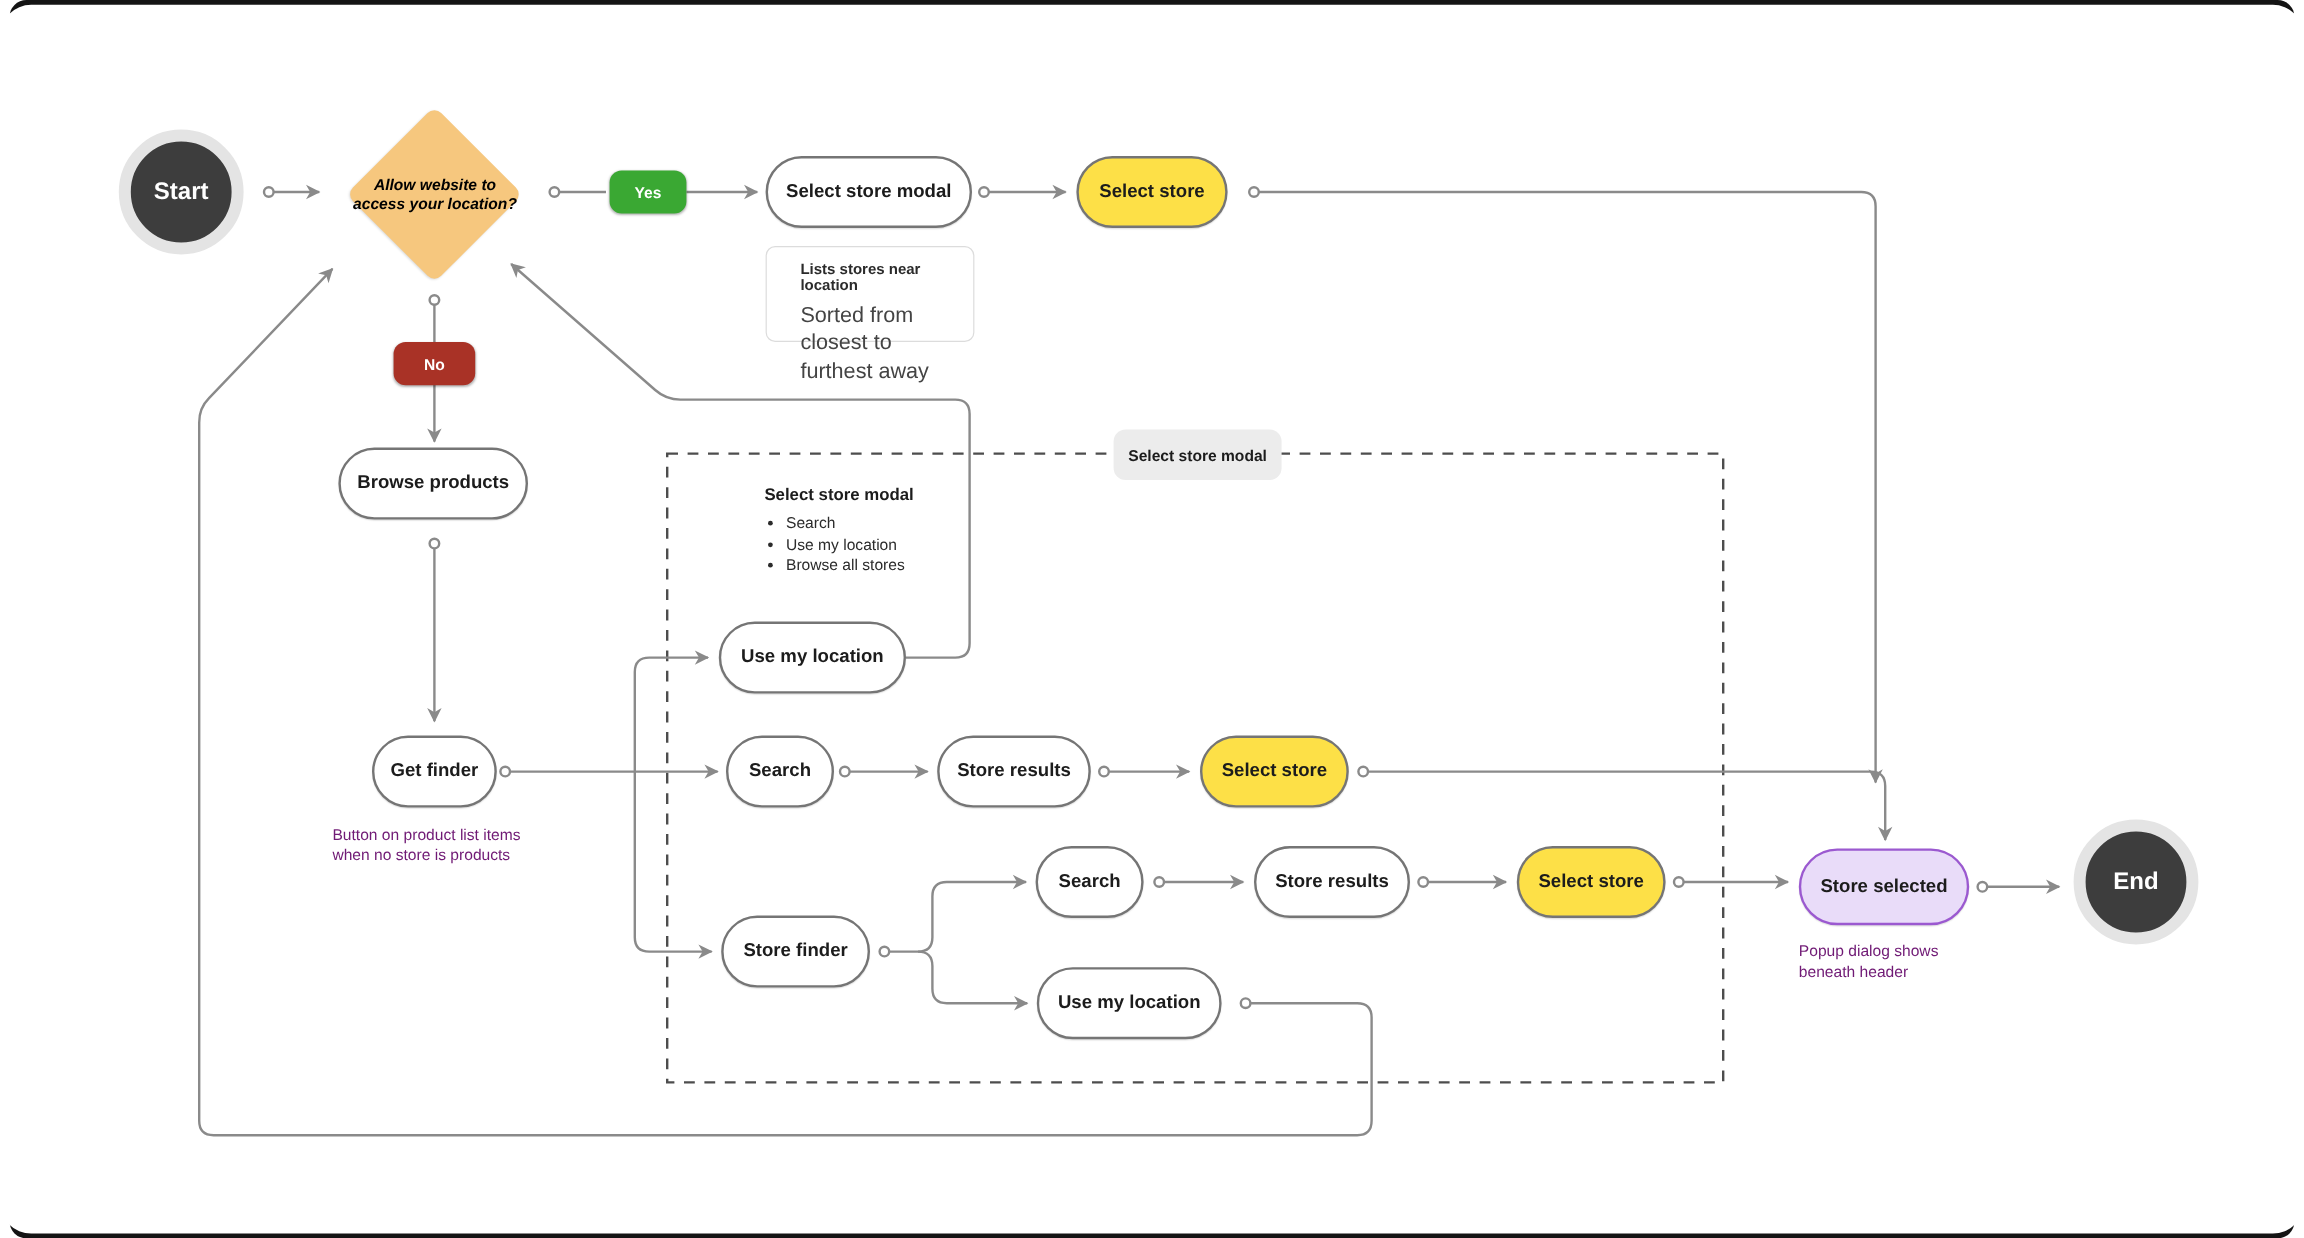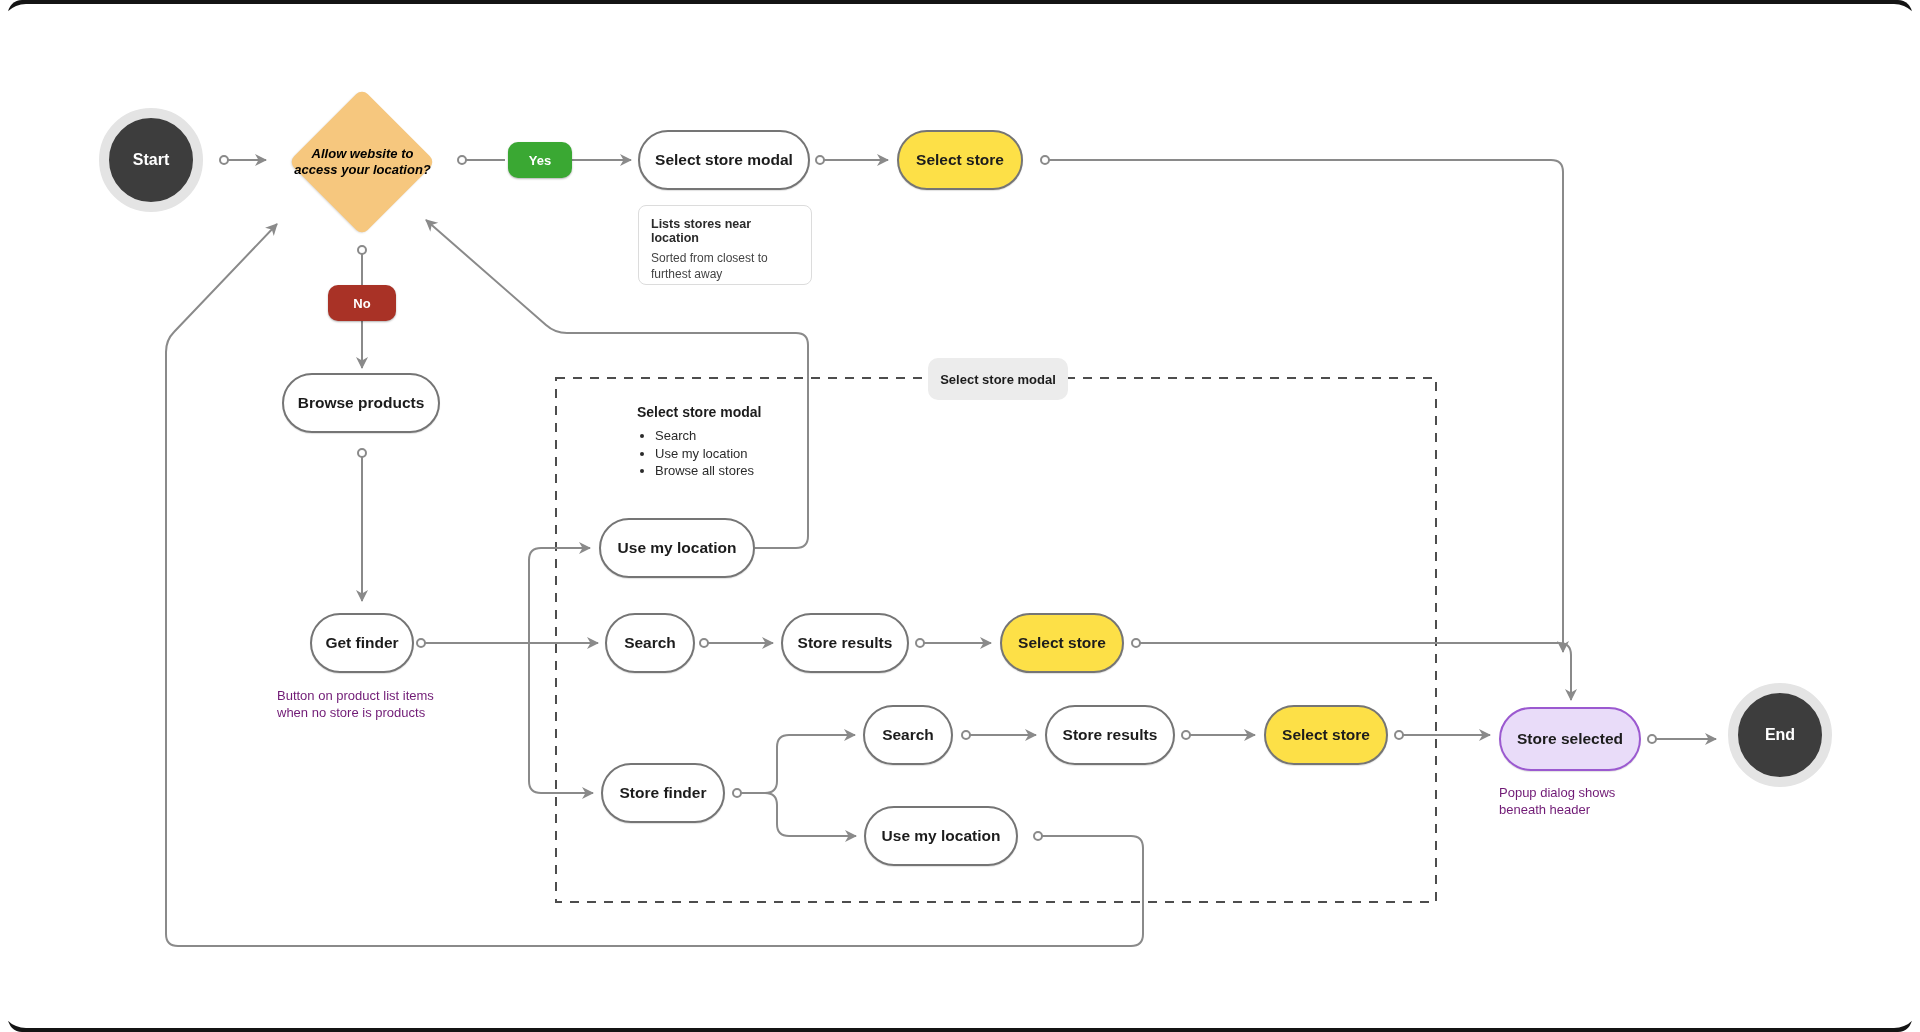--- a/index.html
+++ b/index.html
@@ -6,31 +6,31 @@
   .stage{position:relative;width:1920px;height:1032px;font-family:"Liberation Sans","DejaVu Sans",sans-serif;overflow:hidden;}
   .frame{position:absolute;left:8px;right:8px;top:0;bottom:0;background:#141414;border-radius:14px;}
   .canvas{position:absolute;left:0;top:4px;width:1920px;height:1024px;background:#ffffff;border-radius:26px;}
   svg.wires{position:absolute;left:0;top:0;}
 
   .node{position:absolute;display:flex;align-items:center;justify-content:center;box-sizing:border-box;
         color:#1c1c1c;font-weight:700;font-size:15.5px;white-space:nowrap;}
   .pill{background:#ffffff;border:2px solid #757575;border-radius:32px;box-shadow:0 1px 1px rgba(0,0,0,.12);}
   .pill.gray{background:#fde047;}
   .pill.purple{background:#e9dcf9;border-color:#9b59d0;}
-  .term{border-radius:50%;background:#3d3d3d;border:10px solid #e4e4e4;color:#ffffff;font-size:16px;}
+  .term{border-radius:50%;background:#3d3d3d;border:10px solid #e4e4e4;color:#ffffff;font-size:20px;}
   .btn{border-radius:10px;color:#ffffff;font-size:13px;box-shadow:0 1px 2px rgba(0,0,0,.3);}
   .btn.yes{background:#3aa833;}
   .btn.no{background:#a93226;}
   .diamond{position:absolute;background:#f6c77e;border-radius:8px;transform:rotate(45deg);box-shadow:0 1px 2px rgba(0,0,0,.15);}
   .diamond-label{position:absolute;display:flex;align-items:center;justify-content:center;text-align:center;
         font-style:italic;font-weight:700;font-size:13px;color:#000000;line-height:1.25;}
   .notebox{position:absolute;background:#ffffff;border:1px solid #dcdcdc;border-radius:8px;box-sizing:border-box;
-        padding:11px 12px;color:#2b2b2b;}
+        padding:11px 28px;color:#2b2b2b;}
   .notebox .nb-title{font-weight:700;font-size:12.5px;margin-bottom:6px;}
-  .notebox .nb-body{font-size:12px;color:#444;line-height:1.3;width:140px;}
+  .notebox .nb-body{font-size:18px;color:#444;line-height:1.3;width:140px;}
   .floatnote{position:absolute;font-size:13px;color:#701a75;line-height:1.3;}
   .badge{position:absolute;background:#ececec;border-radius:10px;display:flex;align-items:center;justify-content:center;
         font-weight:700;font-size:13px;color:#1c1c1c;}
   .groupinfo{position:absolute;color:#1c1c1c;}
   .groupinfo .gi-title{font-weight:700;font-size:14px;margin-bottom:7px;}
   .groupinfo ul{margin:0;padding-left:18px;font-size:13px;line-height:1.35;color:#2b2b2b;}
 </style>
 </head>
 <body>
 

